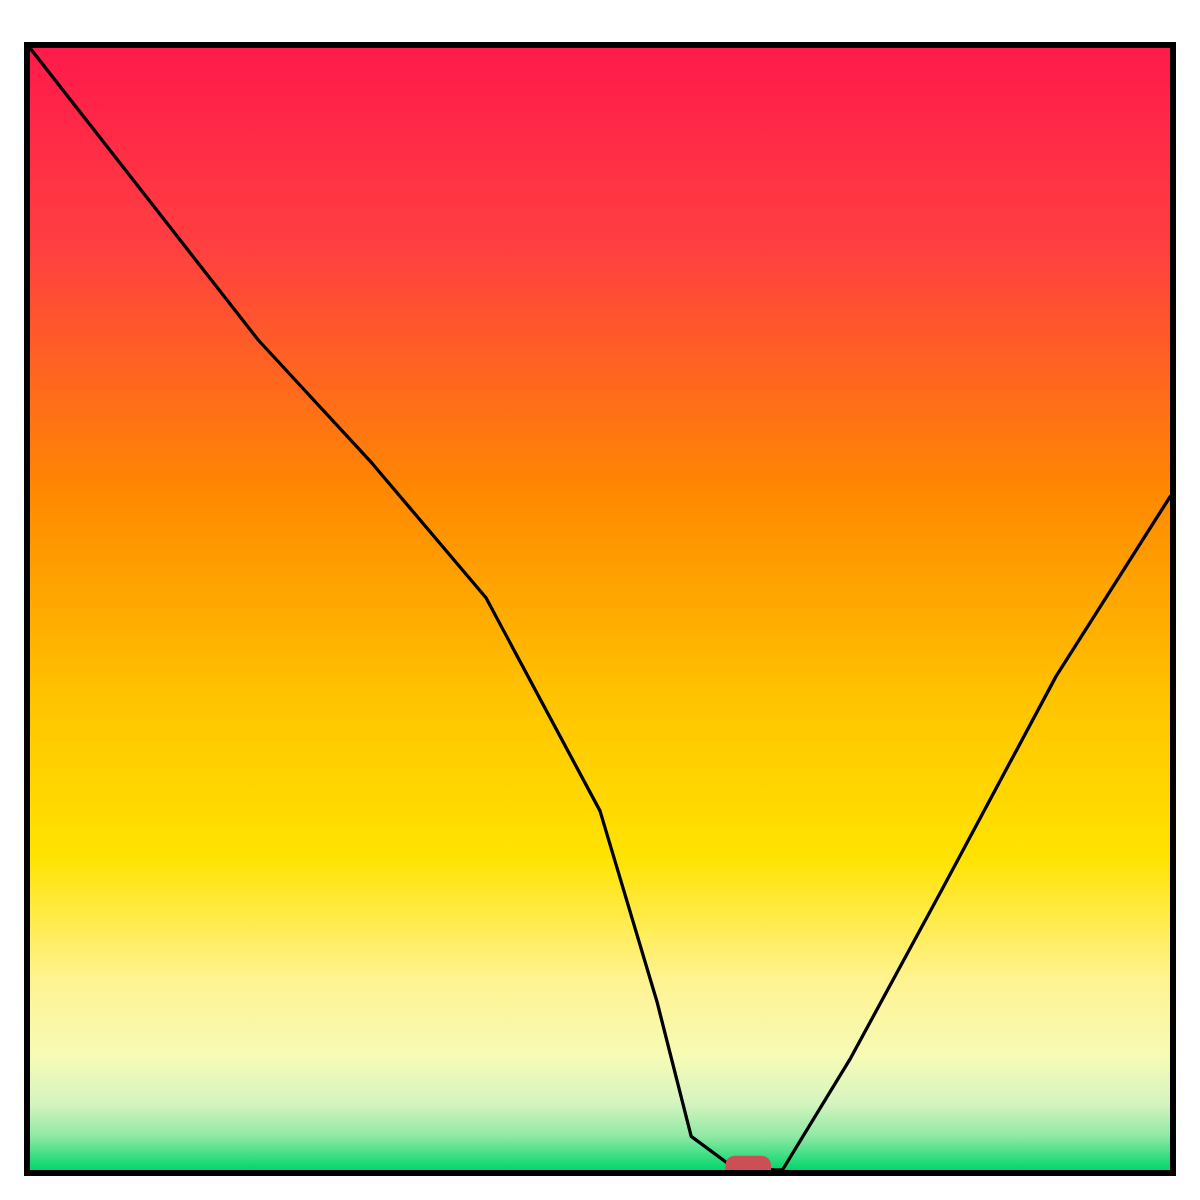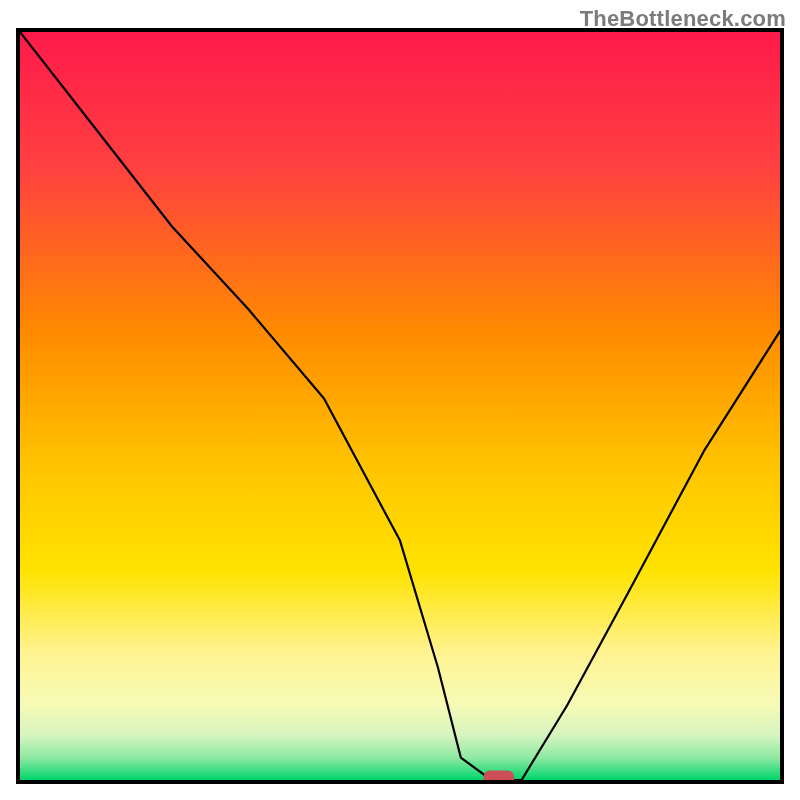--- a/index.html
+++ b/index.html
@@ -50,21 +50,20 @@
   }
   .marker {
     fill: #cc4f55;
   }
 </style>
 </head>
 <body>
 
 <div class="frame">
 
-  <div class="watermark">TheBottleneck.com</div>
 
   <div class="plot-border">
     <svg class="plot" viewBox="0 0 760 748" preserveAspectRatio="none">
       <defs>
         <linearGradient id="bg" x1="0" y1="0" x2="0" y2="1">
           <stop offset="0%" stop-color="#ff1a4b"></stop>
           <stop offset="18%" stop-color="#ff4040"></stop>
           <stop offset="40%" stop-color="#ff8a00"></stop>
           <stop offset="58%" stop-color="#ffc400"></stop>
           <stop offset="72%" stop-color="#ffe300"></stop>

